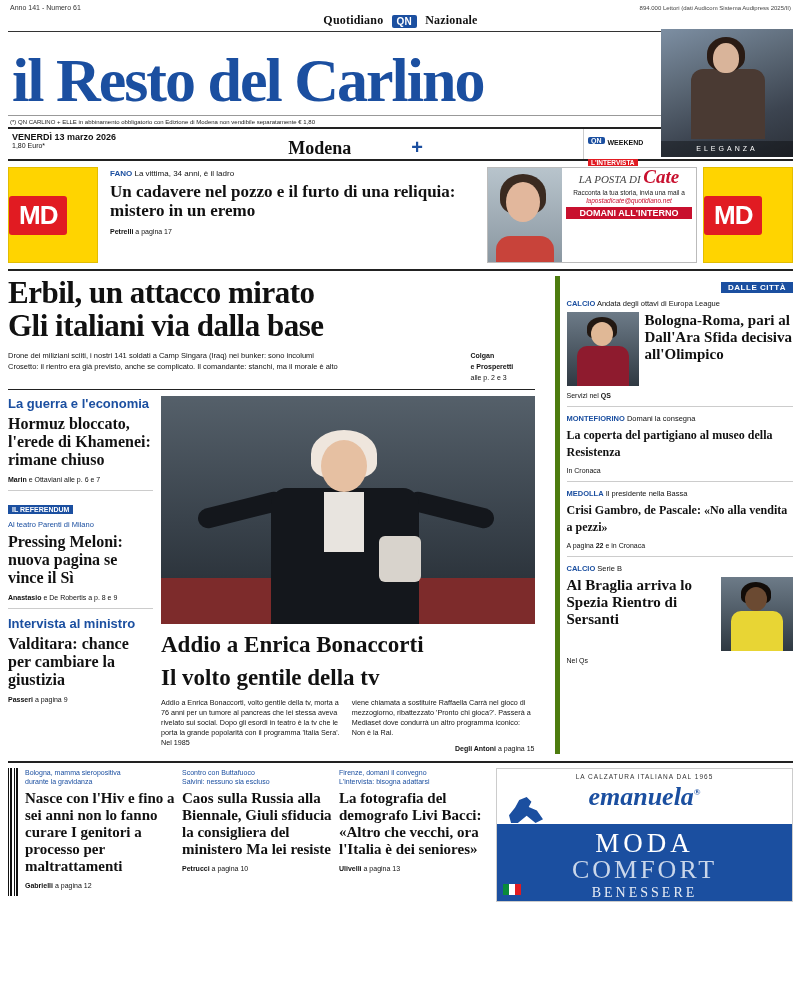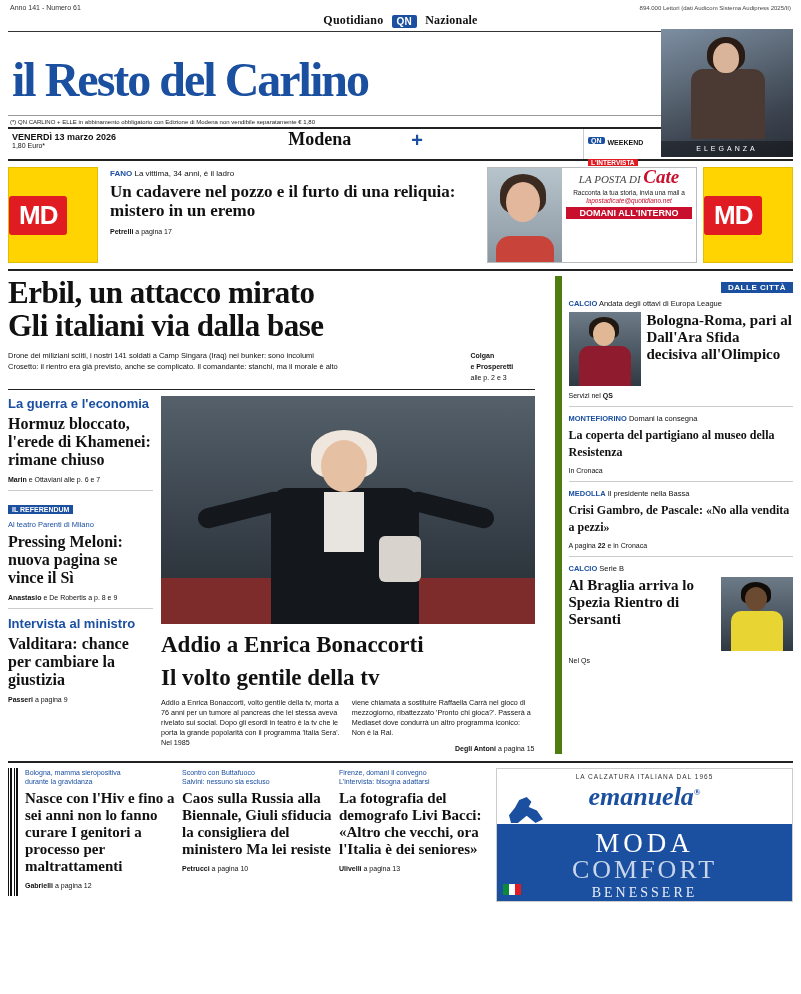--- a/index.html
+++ b/index.html
@@ -20,40 +20,40 @@
   .masthead-top { text-align:center; font-family:"Liberation Serif", serif; font-size:12px; font-weight:bold; letter-spacing:.2px; }
   .qn-badge { display:inline-block; background:#1b4fa0; color:#fff; font-family:"Liberation Sans",sans-serif; font-weight:bold; font-size:10px; padding:1px 5px; border-radius:2px; margin:0 5px; vertical-align:middle; }
   .rule { border-top:1px solid #333; margin:3px 0; }
 
   .metaline { display:flex; justify-content:space-between; align-items:center; font-family:"Liberation Sans",sans-serif; font-size:6.5px; color:#333; padding:1px 2px 0; }
   .metaline .rt { display:flex; align-items:center; gap:4px; }
   .greensq { width:6px; height:9px; background:#0a8a3a; display:inline-block; }
 
   
   .masthead-wrap { position:relative; height:70px; }
-  .masthead { font-family:"Liberation Serif", serif; font-weight:bold; font-style:normal; font-size:48px; line-height:70px; color:#1b4fa0; letter-spacing:-2px; white-space:nowrap; padding-left:4px; }
+  .masthead { font-family:"Liberation Serif", serif; font-weight:bold; font-style:normal; font-size:62px; line-height:70px; color:#1b4fa0; letter-spacing:-2px; white-space:nowrap; padding-left:4px; }
   .photo-model {
     position:absolute; right:0; top:-16px; width:132px; height:128px;
     background:linear-gradient(160deg,#7d8fa3 0%,#5d6a78 35%,#3c4450 70%,#2b3038 100%);
     overflow:hidden;
   }
   .photo-model .head { position:absolute; left:52px; top:14px; width:26px; height:30px; background:#d9b49a; border-radius:50% 50% 45% 45%; }
   .photo-model .hair { position:absolute; left:46px; top:8px; width:38px; height:34px; background:#2a1b14; border-radius:50% 50% 40% 40%; }
   .photo-model .body { position:absolute; left:30px; top:40px; width:74px; height:70px; background:#4a3a33; border-radius:12px 12px 0 0; }
   .photo-model .cap { position:absolute; left:0; bottom:0; width:100%; height:16px; background:rgba(0,0,0,.35); color:#fff; font-family:"Liberation Sans",sans-serif; font-size:7px; letter-spacing:3px; text-align:center; line-height:16px; }
 
   
   .abbline { font-family:"Liberation Sans",sans-serif; font-size:6px; color:#222; padding:3px 2px 2px; border-top:1px solid #999; }
 
   
   .editbar { display:flex; align-items:stretch; border-top:2px solid #222; border-bottom:2px solid #222; height:34px; }
   .editbar .date { width:120px; padding:3px 4px; font-family:"Liberation Sans",sans-serif; }
   .editbar .date .d1 { font-size:9px; font-weight:bold; }
   .editbar .date .d2 { font-size:7px; }
-  .editbar .city { flex:1; display:flex; align-items:flex-start; justify-content:center; gap:60px; }
+  .editbar .city { flex:1; display:flex; align-items:flex-end; justify-content:center; gap:60px; }
   .editbar .city .name { font-family:"Liberation Serif",serif; font-size:18px; font-weight:bold; }
   .plus { color:#1b4fa0; font-size:20px; font-weight:bold; font-family:"Liberation Sans",sans-serif; }
   .promo-box { width:150px; border-left:1px solid #ccc; display:flex; }
   .promo-box .txt { flex:1; padding:2px 4px; font-family:"Liberation Sans",sans-serif; }
   .promo-box .lab { background:#e11b22; color:#fff; font-size:6.5px; font-weight:bold; display:inline-block; padding:0 3px; }
   .promo-box .nm { font-size:9px; font-weight:bold; color:#111; line-height:10px; margin-top:2px; }
 
   
   .promorow { display:flex; gap:6px; margin-top:6px; height:96px; }
   .md-logo { width:90px; background:#ffd400; border:1px solid #e3bd00; display:flex; align-items:center; justify-content:flex-start; }
@@ -72,21 +72,21 @@
   .cate .rt2 { flex:1; padding:3px 4px; text-align:center; }
   .cate .lp { font-family:"Liberation Serif",serif; font-style:italic; font-size:11px; color:#444; line-height:11px; }
   .cate .lp .big { font-size:19px; color:#c8102e; font-weight:bold; font-style:italic; }
   .cate .desc { font-family:"Liberation Sans",sans-serif; font-size:6.5px; color:#222; margin-top:4px; line-height:8px; }
   .cate .mail { font-family:"Liberation Sans",sans-serif; font-size:6.5px; color:#c8102e; font-style:italic; }
   .cate .dom { background:#c8102e; color:#fff; font-family:"Liberation Sans",sans-serif; font-weight:bold; font-size:9px; margin-top:3px; padding:1px 0; }
 
   
   .main { display:flex; gap:20px; margin-top:6px; border-top:2px solid #222; padding-top:5px; }
   .leftcol { width:530px; }
-  .rightcol { width:240px; border-left:7px solid #4d7c0f; padding-left:7px; }
+  .rightcol { width:240px; border-left:5px solid #4d7c0f; padding-left:7px; }
 
   .lead h1 { font-family:"Liberation Serif",serif; font-size:31px; line-height:33px; font-weight:bold; margin:0; letter-spacing:-.5px; }
   .lead .sub { font-family:"Liberation Sans",sans-serif; font-size:7.5px; line-height:11px; margin-top:8px; display:flex; gap:8px; }
   .lead .sub .txt { flex:1; }
   .lead .sub .sig { width:64px; font-size:7px; text-align:left; }
   .lead .sub .sig b { display:block; }
   .hr-thin { border-top:1px solid #222; margin:6px 0; }
 
   .twocol { display:flex; gap:8px; }
   .colA { width:145px; }

